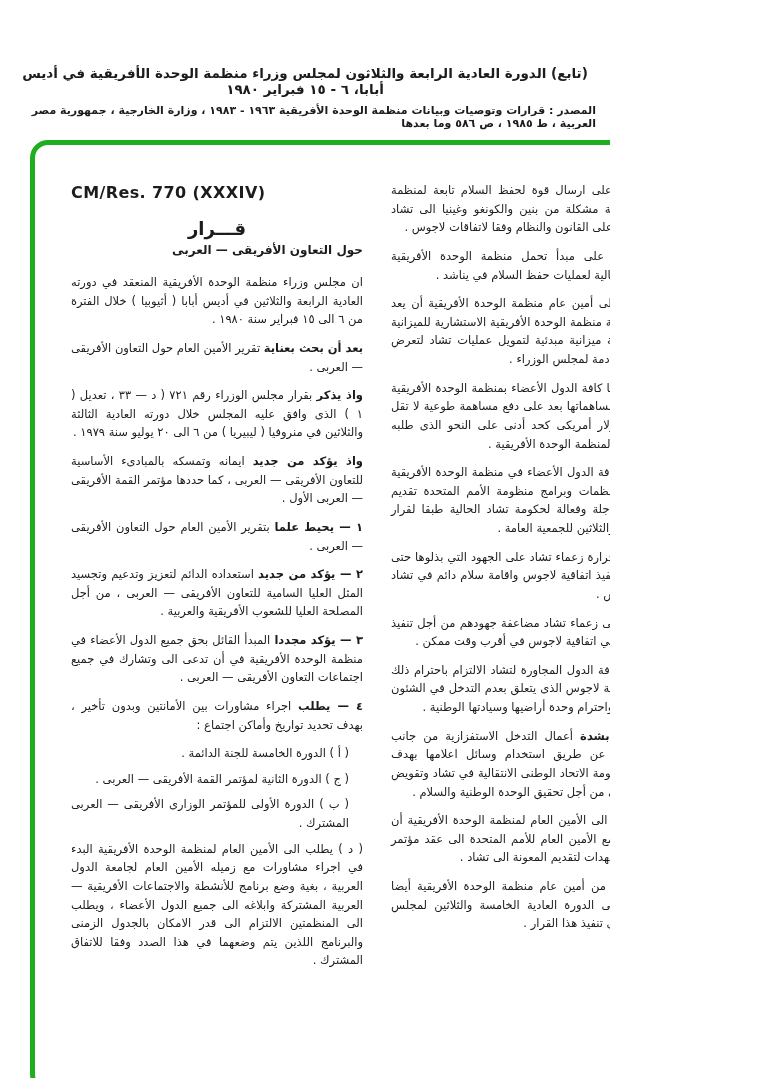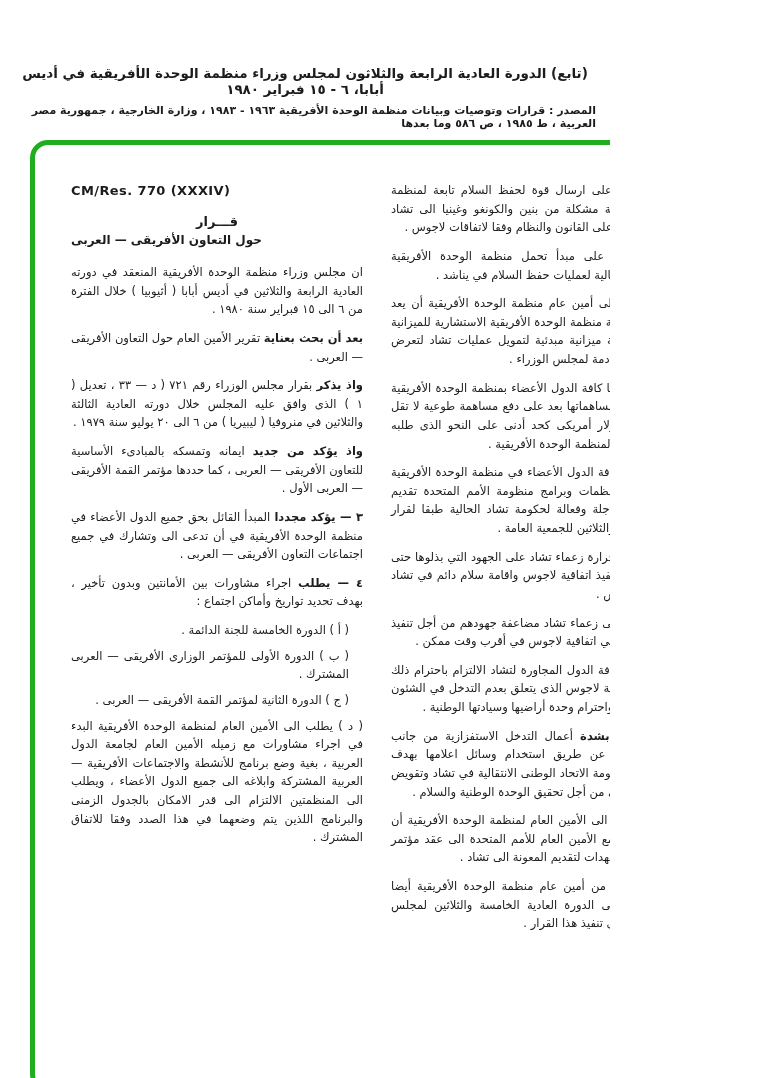--- a/index.html
+++ b/index.html
@@ -58,34 +58,34 @@
     line-height: 1.62;
     margin-bottom: 10px;
   }
   .item .lead { font-weight: bold; }
   .item.sub { padding-right: 14px; margin-bottom: 7px; }
 
   .doc-ref {
     direction: ltr;
     text-align: left;
     font-weight: bold;
-    font-size: 13px;
+    font-size: 16px;
     letter-spacing: .4px;
     margin: 2px 0 16px 0;
   }
   .title1 {
     text-align: center;
     font-weight: bold;
-    font-size: 13px;
+    font-size: 18px;
     letter-spacing: 1px;
     margin-bottom: 4px;
   }
   .title2 {
     direction: rtl;
-    text-align: left;
+    text-align: right;
     font-weight: bold;
     font-size: 12px;
     margin-bottom: 16px;
   }
 
   .page-number {
     position: absolute;
     bottom: 6px; left: 0; right: 0;
     text-align: center;
     font-weight: bold;
@@ -120,25 +120,27 @@
       </section>
 
       <section class="col">
         <div class="doc-ref">CM/Res. 770 (XXXIV)</div>
         <div class="title1">قـــرار</div>
         <div class="title2">حول التعاون الأفريقى — العربى</div>
         <p class="item"><b class="lead"></b> <span>ان مجلس وزراء منظمة الوحدة الأفريقية المنعقد في دورته العادية الرابعة والثلاثين في أديس أبابا ( أثيوبيا ) خلال الفترة من ٦ الى ١٥ فبراير سنة ١٩٨٠ .</span></p>
         <p class="item"><b class="lead">بعد أن بحث بعناية</b> <span>تقرير الأمين العام حول التعاون الأفريقى — العربى .</span></p>
         <p class="item"><b class="lead">واذ يذكر</b> <span>بقرار مجلس الوزراء رقم ٧٢١ ( د — ٣٣ ، تعديل ( ١ ) الذى وافق عليه المجلس خلال دورته العادية الثالثة والثلاثين في منروفيا ( ليبيريا ) من ٦ الى ٢٠ يوليو سنة ١٩٧٩ .</span></p>
         <p class="item"><b class="lead">واذ يؤكد من جديد</b> <span>ايمانه وتمسكه بالمبادىء الأساسية للتعاون الأفريقى — العربى ، كما حددها مؤتمر القمة الأفريقى — العربى الأول .</span></p>
+        <p class="item"><b class="lead">١ — يحيط علما</b> <span>بتقرير الأمين العام حول التعاون الأفريقى — العربى .</span></p>
+        <p class="item"><b class="lead">٢ — يؤكد من جديد</b> <span>استعداده الدائم لتعزيز وتدعيم وتجسيد المثل العليا السامية للتعاون الأفريقى — العربى ، من أجل المصلحة العليا للشعوب الأفريقية والعربية .</span></p>
         <p class="item"><b class="lead">٣ — يؤكد مجددا</b> <span>المبدأ القائل بحق جميع الدول الأعضاء في منظمة الوحدة الأفريقية في أن تدعى الى وتشارك في جميع اجتماعات التعاون الأفريقى — العربى .</span></p>
         <p class="item"><b class="lead">٤ — يطلب</b> <span>اجراء مشاورات بين الأمانتين وبدون تأخير ، بهدف تحديد تواريخ وأماكن اجتماع :</span></p>
         <p class="item sub"><b class="lead"></b> <span>( أ ) الدورة الخامسة للجنة الدائمة .</span></p>
+        <p class="item sub"><b class="lead"></b> <span>( ج ) الدورة الثانية لمؤتمر القمة الأفريقى — العربى .</span></p>
         <p class="item sub"><b class="lead"></b> <span>( ب ) الدورة الأولى للمؤتمر الوزارى الأفريقى — العربى المشترك .</span></p>
-        <p class="item sub"><b class="lead"></b> <span>( ج ) الدورة الثانية لمؤتمر القمة الأفريقى — العربى .</span></p>
         <p class="item"><b class="lead"></b> <span>( د ) يطلب الى الأمين العام لمنظمة الوحدة الأفريقية البدء في اجراء مشاورات مع زميله الأمين العام لجامعة الدول العربية ، بغية وضع برنامج للأنشطة والاجتماعات الأفريقية — العربية المشتركة وابلاغه الى جميع الدول الأعضاء ، ويطلب الى المنظمتين الالتزام الى قدر الامكان بالجدول الزمنى والبرنامج اللذين يتم وضعهما في هذا الصدد وفقا للاتفاق المشترك .</span></p>
       </section>
 
     </div>
   </div>
 
   <div class="page-number">٦</div>
 
 </div>
 

